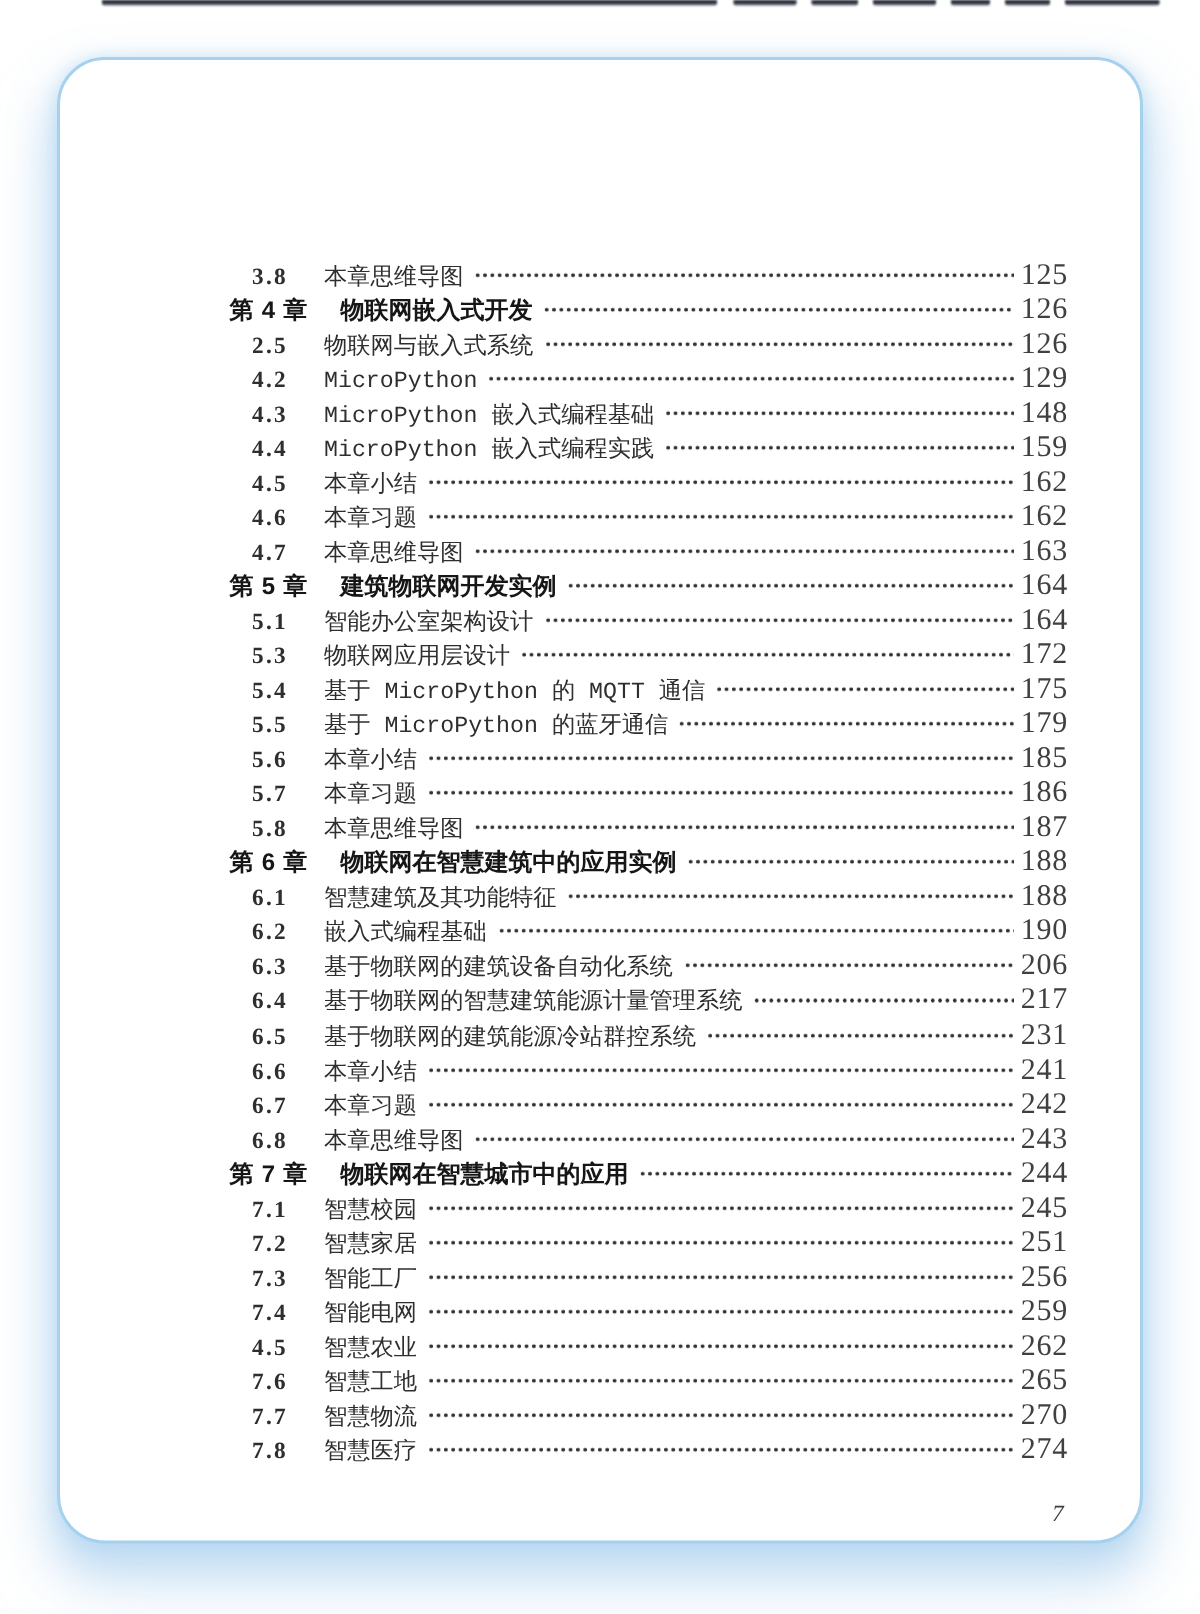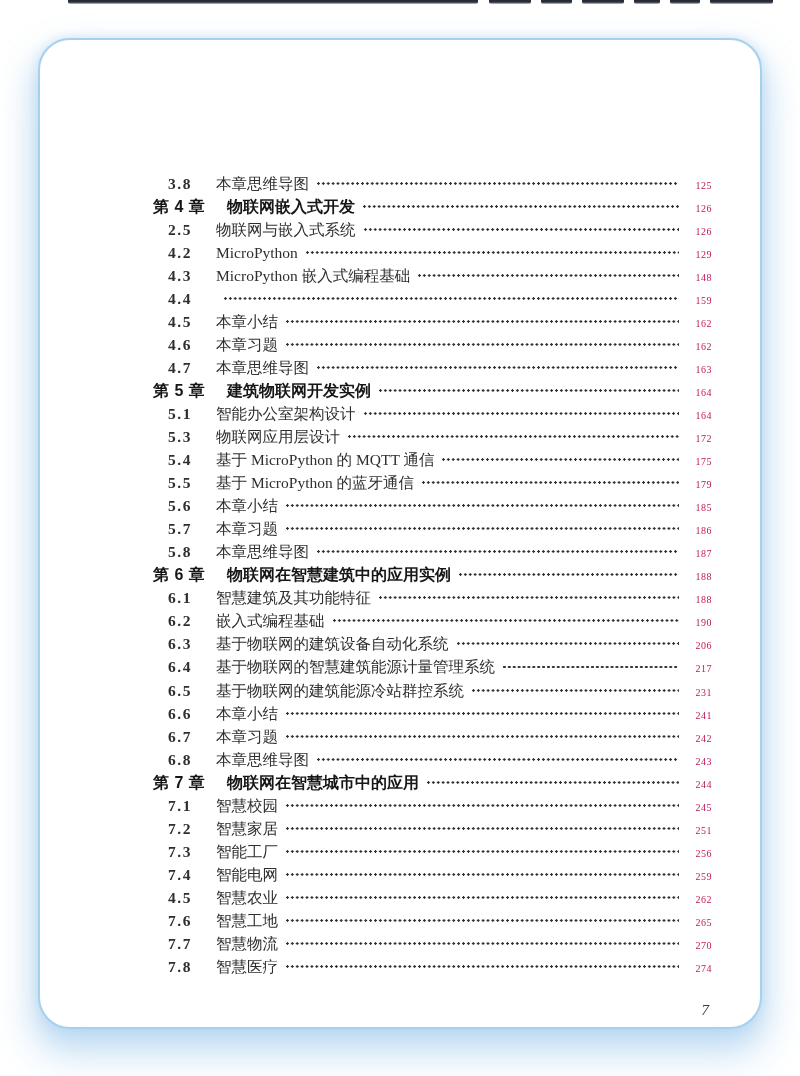--- a/index.html
+++ b/index.html
@@ -73,37 +73,38 @@
     font-weight: 700;
     font-size: 16px;
     color: #161616;
   }
   .row.chap .num {
     width: 74px;
     letter-spacing: 0.5px;
   }
   .row .title {
     flex: 0 0 auto;
+    font-family: Liberation Mono, monospace;
   }
   .row .dots {
     flex: 1 1 auto;
     align-self: stretch;
     margin: 0 5px 0 7px;
     background-image: radial-gradient(circle, #313131 1.05px, rgba(0,0,0,0) 1.45px);
     background-size: 4.9px 100%;
     background-repeat: repeat-x;
   }
   .row .pg {
     flex: 0 0 auto;
     min-width: 28px;
     text-align: right;
     font-family: "Liberation Serif", "DejaVu Serif", serif;
     font-weight: 400;
-    font-size: 10px;
-    color: #be185d;
+    font-size: 20px;
+    color: #404040;
     letter-spacing: 0.5px;
   }
   
   .folio {
     position: absolute;
     left: 590px; top: 961px;
     width: 80px;
     text-align: right;
     font-family: "Liberation Serif", "DejaVu Serif", serif;
     font-style: italic;
@@ -155,20 +156,21 @@
     <span class="pg">129</span>
   </div>
         <div class="row sec">
     <span class="num">4.3</span>
     <span class="title">MicroPython 嵌入式编程基础</span>
     <span class="dots"></span>
     <span class="pg">148</span>
   </div>
         <div class="row sec">
     <span class="num">4.4</span>
+    <span class="title">MicroPython 嵌入式编程实践</span>
     <span class="dots"></span>
     <span class="pg">159</span>
   </div>
         <div class="row sec">
     <span class="num">4.5</span>
     <span class="title">本章小结</span>
     <span class="dots"></span>
     <span class="pg">162</span>
   </div>
         <div class="row sec">

